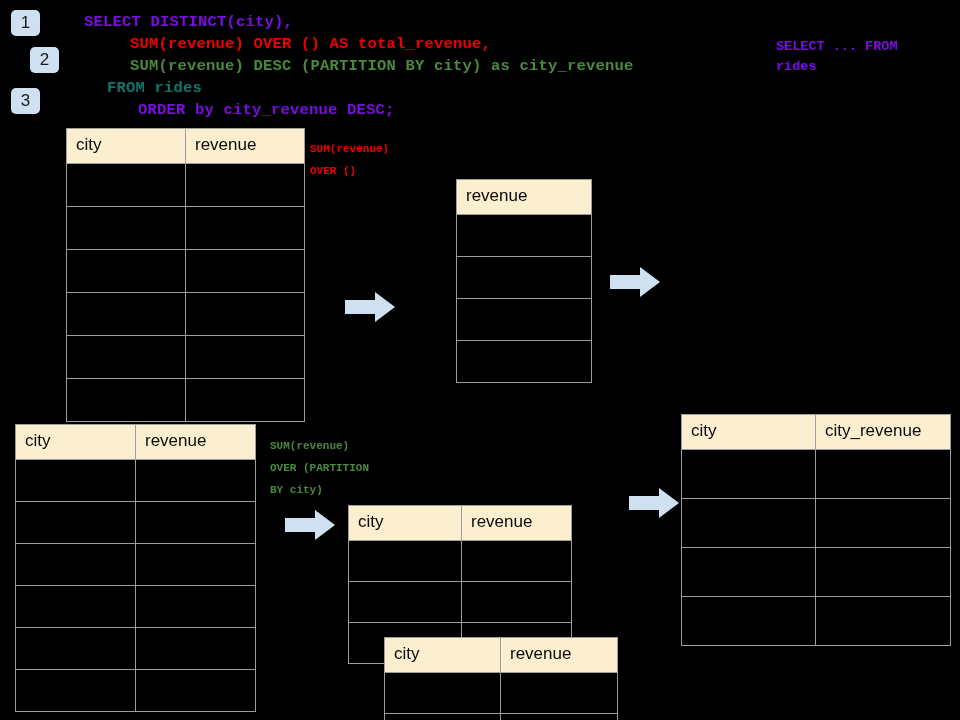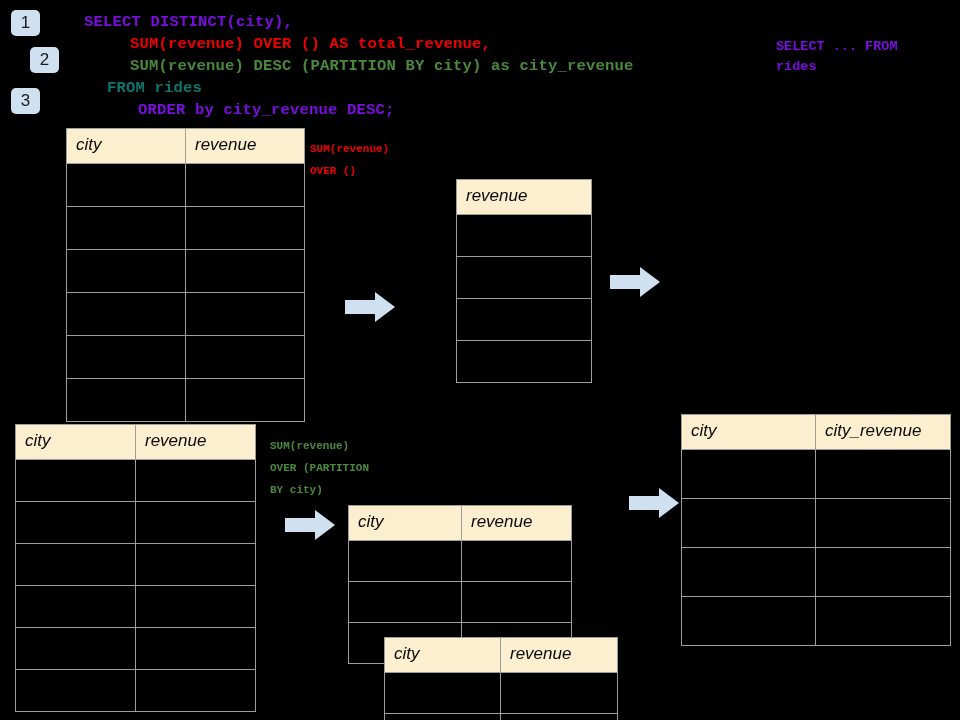--- a/index.html
+++ b/index.html
@@ -77,21 +77,20 @@
   .tbl {
     position: absolute;
     border-collapse: collapse;
     table-layout: fixed;
     background: #000000;
   }
   .tbl th, .tbl td {
     border: 1px solid #9d9d9d;
     padding: 0;
     margin: 0;
-    font-style: italic;
   }
   .tbl th {
     background: #fcefcf;
     color: #0a0a0a;
     font-family: "Liberation Sans", sans-serif;
     font-size: 17px;
     font-weight: normal;
     text-align: left;
     padding: 6px 0 8px 9px;
     height: 26px;

